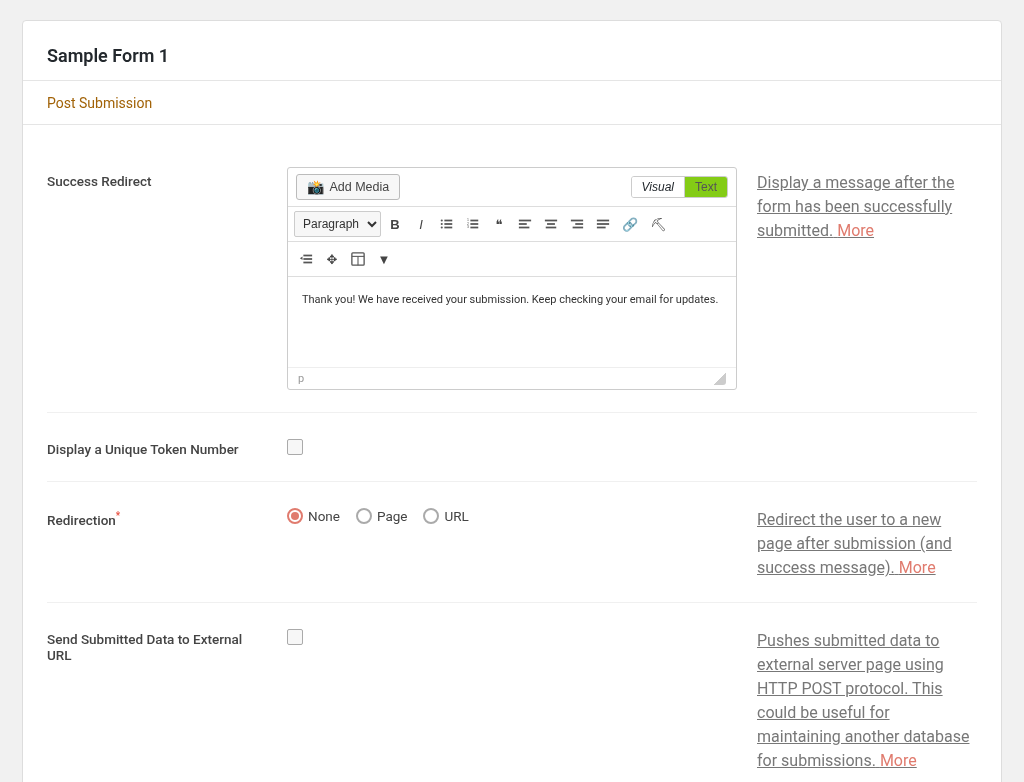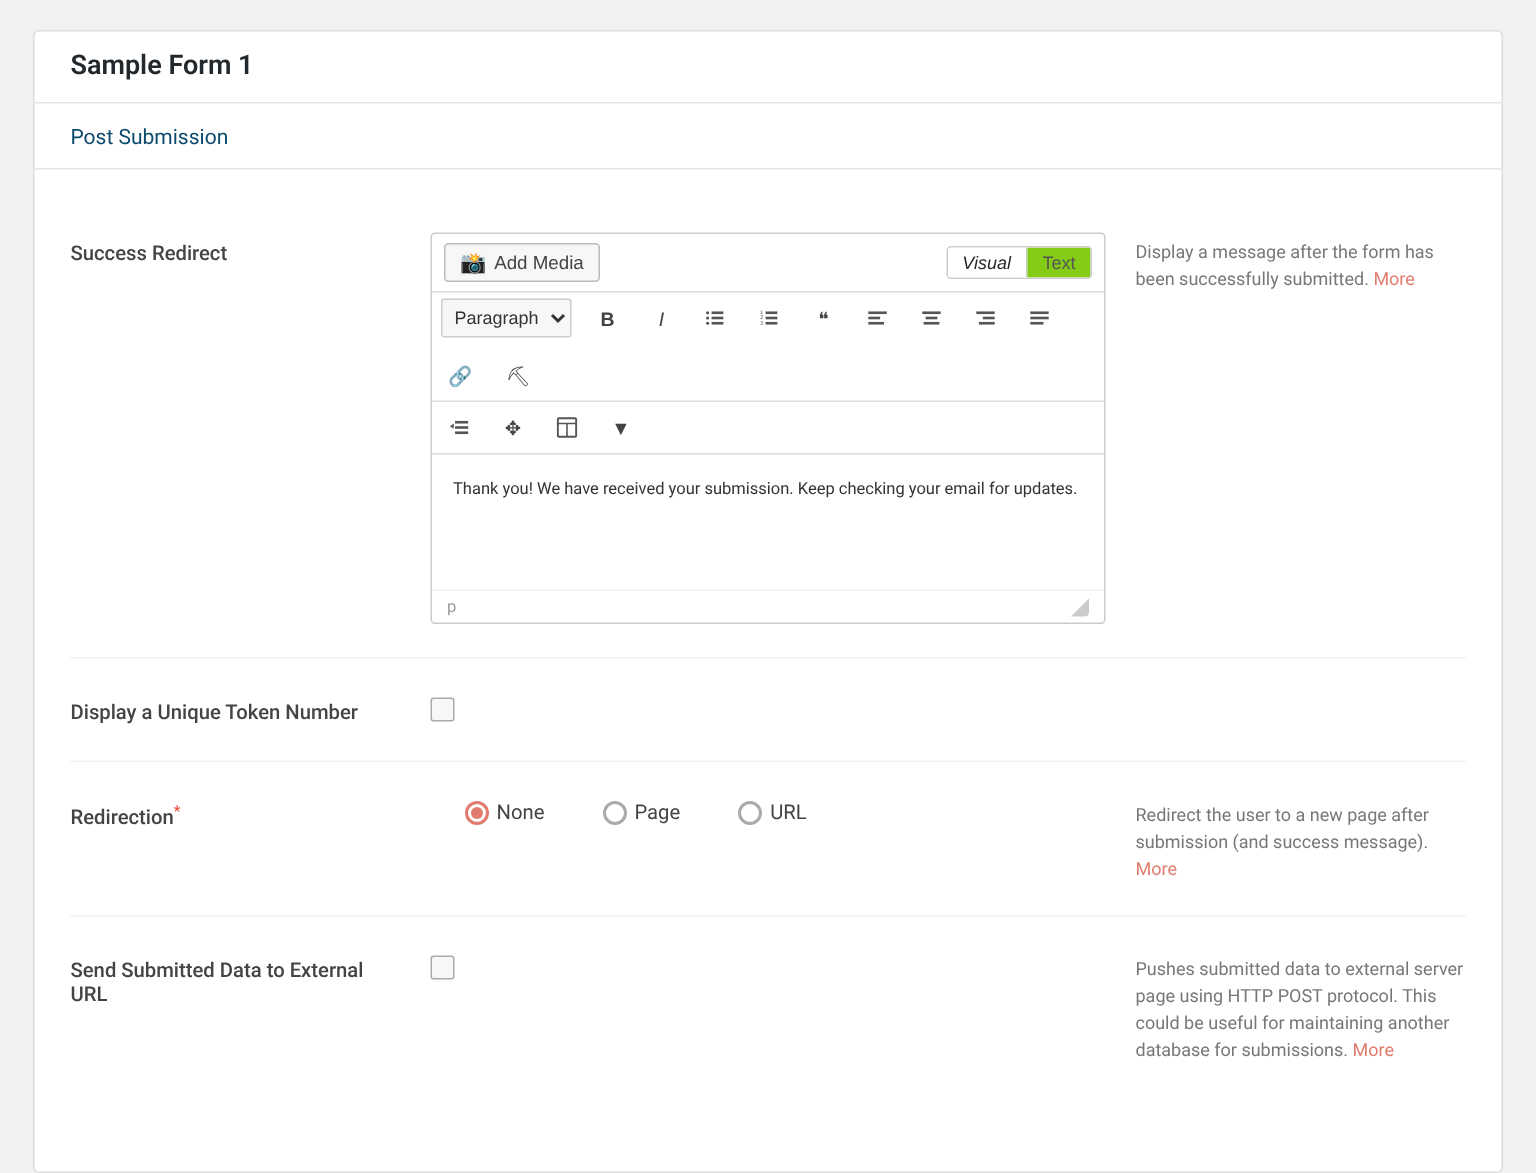--- a/index.html
+++ b/index.html
@@ -13,34 +13,34 @@
       min-height: 782px;
     }
     .page-container {
       background: #fff;
       border: 1px solid #ddd;
       border-radius: 4px;
       width: 980px;
       padding: 0 0 30px 0;
     }
     .page-header {
-      padding: 12px 24px 14px 24px;
+      padding: 24px 24px 14px 24px;
       border-bottom: 1px solid #e5e5e5;
     }
     .page-title {
       font-size: 18px;
       font-weight: 600;
       color: #23282d;
     }
     .section-tab {
       padding: 12px 24px;
       border-bottom: 1px solid #e5e5e5;
     }
     .section-tab-label {
-      color: #0c4a6e;
+      color: #a16207;
       font-size: 14px;
       cursor: pointer;
     }
     .form-body {
       padding: 20px 24px;
     }
     .form-row {
       display: flex;
       align-items: flex-start;
       padding: 22px 0;
@@ -62,24 +62,25 @@
       color: #e74c3c;
       font-size: 10px;
     }
     .field-control {
       flex: 1;
       padding: 0 20px;
     }
     .field-help {
       width: 220px;
       min-width: 220px;
-      font-size: 12px;
+      font-size: 16px;
       color: #777;
       line-height: 1.5;
       padding-top: 4px;
+      text-decoration: underline;
     }
     .field-help a {
       color: #e07b6e;
       text-decoration: none;
     }
 
     
     .editor-wrapper {
       border: 1px solid #ccc;
       border-radius: 3px;
@@ -129,21 +130,21 @@
     }
     .vt-tab:first-child { border-right: 1px solid #ccc; }
 
     
     .toolbar-row {
       display: flex;
       align-items: flex-start;
       padding: 4px 6px;
       border-bottom: 1px solid #ddd;
       flex-wrap: wrap;
-      gap: 12px;
+      gap: 2px;
     }
     .toolbar-row + .toolbar-row {
       border-top: none;
     }
     .toolbar-select {
       font-size: 12px;
       padding: 2px 4px;
       border: 1px solid #ccc;
       border-radius: 2px;
       background: #f7f7f7;
@@ -210,21 +211,20 @@
       display: flex;
       align-items: center;
       gap: 16px;
       padding-top: 4px;
     }
     .radio-item {
       display: flex;
       align-items: center;
       gap: 5px;
       cursor: pointer;
-      margin-left: 23px;
     }
     .radio-circle {
       width: 16px;
       height: 16px;
       border-radius: 50%;
       border: 2px solid #aaa;
       background: #fff;
       display: flex;
       align-items: center;
       justify-content: center;

